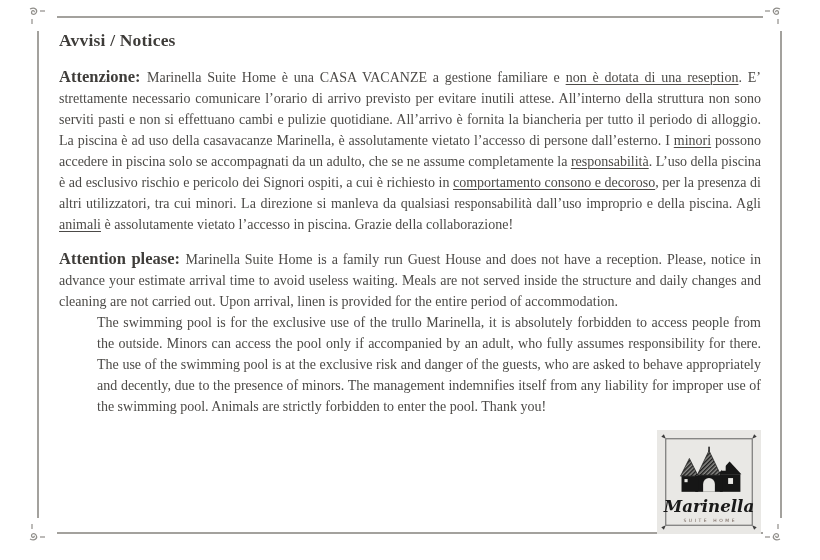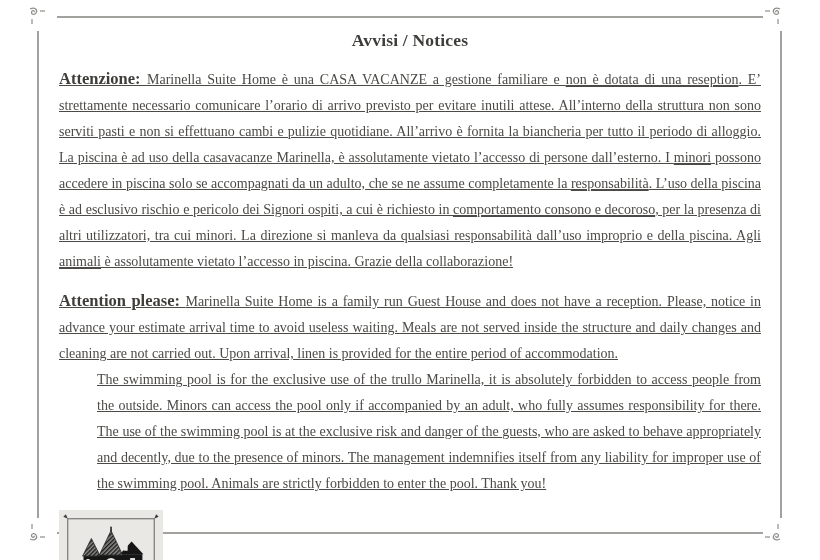--- a/index.html
+++ b/index.html
@@ -21,40 +21,39 @@
   .corner svg { width:100%; height:100%; }
   .c-tl { left:26px;  top:5px; }
   .c-tr { left:762px; top:5px;  transform:scaleX(-1); }
   .c-bl { left:26px;  top:521px; transform:scaleY(-1); }
   .c-br { left:762px; top:521px; transform:scale(-1,-1); }
 
   
   .content { position:absolute; left:59px; top:30px; width:702px; }
   .title {
     margin:0 0 15px 0;
-    text-align:center;
+    text-align:left;
     font-size:17.5px;
     font-weight:bold;
     color:#3e3c39;
     letter-spacing:0.2px;
   }
   .para {
     text-align:justify;
     font-size:14px;
-    line-height:26px;
+    line-height:21px;
     margin:0 0 13px 0;
     color:#4c4a47;
-    text-decoration:underline;
   }
   .lead { font-weight:bold; font-size:16.5px; color:#3f3d3a; }
   .u { text-decoration:underline; text-decoration-thickness:1px; text-underline-offset:2px; }
   .block { display:block;margin-left:38px; }
 
   
-  .logo-wrap { display:flex; justify-content:flex-start; margin-top:6px; }
+  .logo-wrap { display:flex; justify-content:flex-end; margin-top:6px; }
   svg.logo { width:104px; height:104px; display:block; }
 </style>
 </head>
 <body>
 
 <div class="fl fl-top"></div>
 <div class="fl fl-bottom"></div>
 <div class="fl fl-left"></div>
 <div class="fl fl-right"></div>
 

